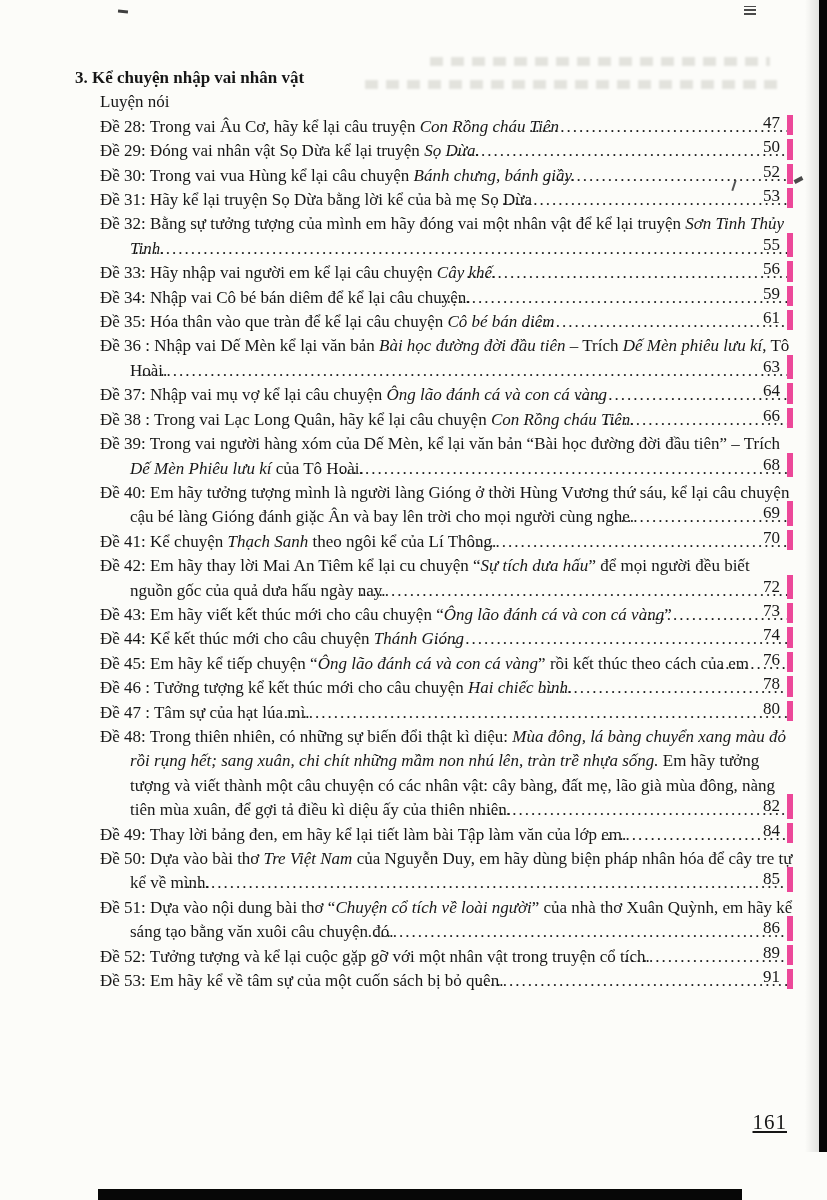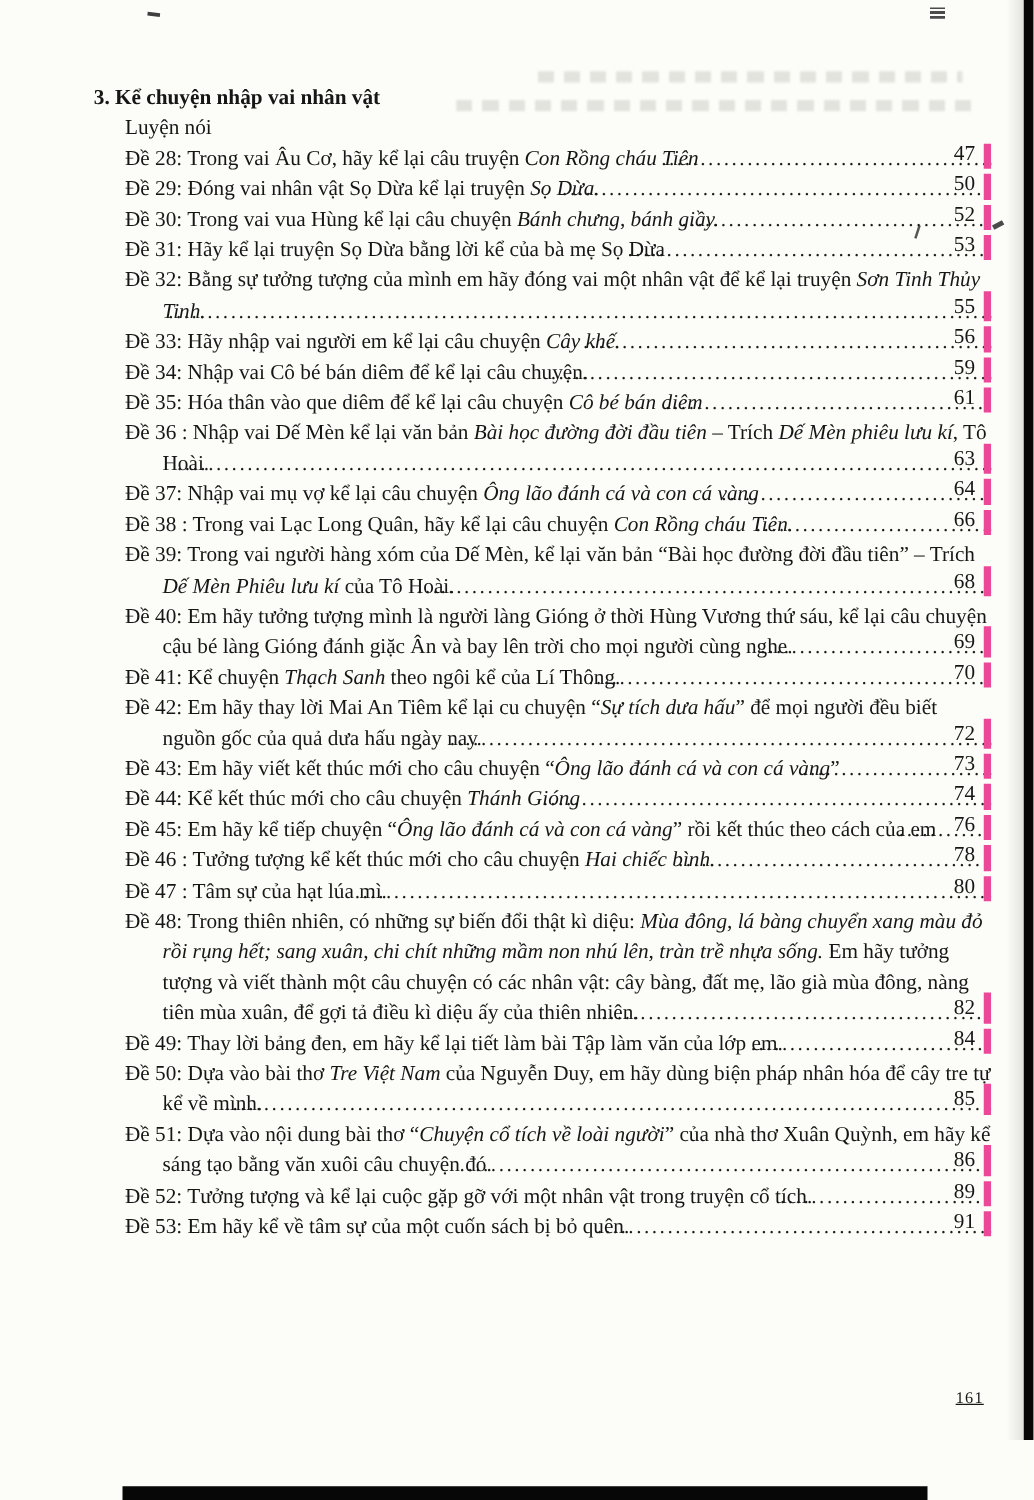--- a/index.html
+++ b/index.html
@@ -32,21 +32,21 @@
     color:#1b1b1b;
   }
   .pg {
     position:absolute; right:0; bottom:4px;
     background:#ec4899;
     padding-left:6px;
     font-family:Liberation Serif, serif;
   }
   .folio {
     position:absolute; right:40px; top:1110px;
-    font-size:13px; letter-spacing:1px;text-decoration:underline;
+    font-size:21px; letter-spacing:1px;text-decoration:underline;
   }
   
   .scan-bar-right { position:absolute; right:0; top:0; width:8px; height:1152px; background:#070707; }
   .scan-bar-bottom { position:absolute; left:98px; bottom:0; width:644px; height:11px; background:#070707; }
   .fold { position:absolute; right:8px; top:0; width:14px; height:1152px;
           background:linear-gradient(90deg, rgba(0,0,0,0), rgba(0,0,0,0.10)); }
   .bleed { position:absolute; height:9px; opacity:.45; filter:blur(1px);
            background:repeating-linear-gradient(90deg,#c6c6bd 0 13px, rgba(0,0,0,0) 13px 21px); }
   .bleed-1 { left:430px; top:57px; width:340px; }
   .bleed-2 { left:365px; top:80px; width:415px; }
@@ -71,21 +71,21 @@
   <div class="content" id="toc">
       <div class="toc-row section"><span class="txt"><span>3. Kể chuyện nhập vai nhân vật</span></span></div>
       <div class="toc-row subsection"><span class="txt"><span>Luyện nói</span></span></div>
       <div class="toc-row entry"><span class="txt"><span>Đề 28: Trong vai Âu Cơ, hãy kể lại câu truyện </span><i>Con Rồng cháu Tiên</i></span><span class="dots">........................................................................................................................................................................................................</span><span class="pg">47</span></div>
       <div class="toc-row entry"><span class="txt"><span>Đề 29: Đóng vai nhân vật Sọ Dừa kể lại truyện </span><i>Sọ Dừa.</i></span><span class="dots">........................................................................................................................................................................................................</span><span class="pg">50</span></div>
       <div class="toc-row entry"><span class="txt"><span>Đề 30: Trong vai vua Hùng kể lại câu chuyện </span><i>Bánh chưng, bánh giầy.</i></span><span class="dots">........................................................................................................................................................................................................</span><span class="pg">52</span></div>
       <div class="toc-row entry"><span class="txt"><span>Đề 31: Hãy kể lại truyện Sọ Dừa bằng lời kể của bà mẹ Sọ Dừa</span></span><span class="dots">........................................................................................................................................................................................................</span><span class="pg">53</span></div>
       <div class="toc-row entry"><span class="txt"><span>Đề 32: Bằng sự tưởng tượng của mình em hãy đóng vai một nhân vật để kể lại truyện </span><i>Sơn Tinh Thủy Tinh.</i></span><span class="dots">........................................................................................................................................................................................................</span><span class="pg">55</span></div>
       <div class="toc-row entry"><span class="txt"><span>Đề 33: Hãy nhập vai người em kể lại câu chuyện </span><i>Cây khế.</i></span><span class="dots">........................................................................................................................................................................................................</span><span class="pg">56</span></div>
       <div class="toc-row entry"><span class="txt"><span>Đề 34: Nhập vai Cô bé bán diêm để kể lại câu chuyện.</span></span><span class="dots">........................................................................................................................................................................................................</span><span class="pg">59</span></div>
-      <div class="toc-row entry"><span class="txt"><span>Đề 35: Hóa thân vào que diêm để kể lại câu chuyện </span><i>Cô bé bán diêm</i></span><span class="dots">........................................................................................................................................................................................................</span><span class="pg">61</span></div>
+      <div class="toc-row entry"><span class="txt"><span>Đề 35: Hóa thân vào que tràn để kể lại câu chuyện </span><i>Cô bé bán diêm</i></span><span class="dots">........................................................................................................................................................................................................</span><span class="pg">61</span></div>
       <div class="toc-row entry"><span class="txt"><span>Đề 36 : Nhập vai Dế Mèn kể lại văn bản </span><i>Bài học đường đời đầu tiên</i><span> – Trích </span><i>Dế Mèn phiêu lưu kí</i><span>, Tô Hoài. </span></span><span class="dots">........................................................................................................................................................................................................</span><span class="pg">63</span></div>
       <div class="toc-row entry"><span class="txt"><span>Đề 37: Nhập vai mụ vợ kể lại câu chuyện </span><i>Ông lão đánh cá và con cá vàng</i></span><span class="dots">........................................................................................................................................................................................................</span><span class="pg">64</span></div>
       <div class="toc-row entry"><span class="txt"><span>Đề 38 : Trong vai Lạc Long Quân, hãy kể lại câu chuyện </span><i>Con Rồng cháu Tiên.</i></span><span class="dots">........................................................................................................................................................................................................</span><span class="pg">66</span></div>
       <div class="toc-row entry"><span class="txt"><span>Đề 39: Trong vai người hàng xóm của Dế Mèn, kể lại văn bản “Bài học đường đời đầu tiên” – Trích </span><i>Dế Mèn Phiêu lưu kí</i><span> của Tô Hoài.</span></span><span class="dots">........................................................................................................................................................................................................</span><span class="pg">68</span></div>
       <div class="toc-row entry"><span class="txt"><span>Đề 40: Em hãy tưởng tượng mình là người làng Gióng ở thời Hùng Vương thứ sáu, kể lại câu chuyện cậu bé làng Gióng đánh giặc Ân và bay lên trời cho mọi người cùng nghe. </span></span><span class="dots">........................................................................................................................................................................................................</span><span class="pg">69</span></div>
       <div class="toc-row entry"><span class="txt"><span>Đề 41: Kể chuyện </span><i>Thạch Sanh</i><span> theo ngôi kể của Lí Thông. </span></span><span class="dots">........................................................................................................................................................................................................</span><span class="pg">70</span></div>
       <div class="toc-row entry"><span class="txt"><span>Đề 42: Em hãy thay lời Mai An Tiêm kể lại cu chuyện “</span><i>Sự tích dưa hấu</i><span>” để mọi người đều biết nguồn gốc của quả dưa hấu ngày nay. </span></span><span class="dots">........................................................................................................................................................................................................</span><span class="pg">72</span></div>
       <div class="toc-row entry"><span class="txt"><span>Đề 43: Em hãy viết kết thúc mới cho câu chuyện “</span><i>Ông lão đánh cá và con cá vàng</i><span>”</span></span><span class="dots">........................................................................................................................................................................................................</span><span class="pg">73</span></div>
       <div class="toc-row entry"><span class="txt"><span>Đề 44: Kể kết thúc mới cho câu chuyện </span><i>Thánh Gióng</i></span><span class="dots">........................................................................................................................................................................................................</span><span class="pg">74</span></div>
       <div class="toc-row entry"><span class="txt"><span>Đề 45: Em hãy kể tiếp chuyện “</span><i>Ông lão đánh cá và con cá vàng</i><span>” rồi kết thúc theo cách của em</span></span><span class="dots">........................................................................................................................................................................................................</span><span class="pg">76</span></div>

